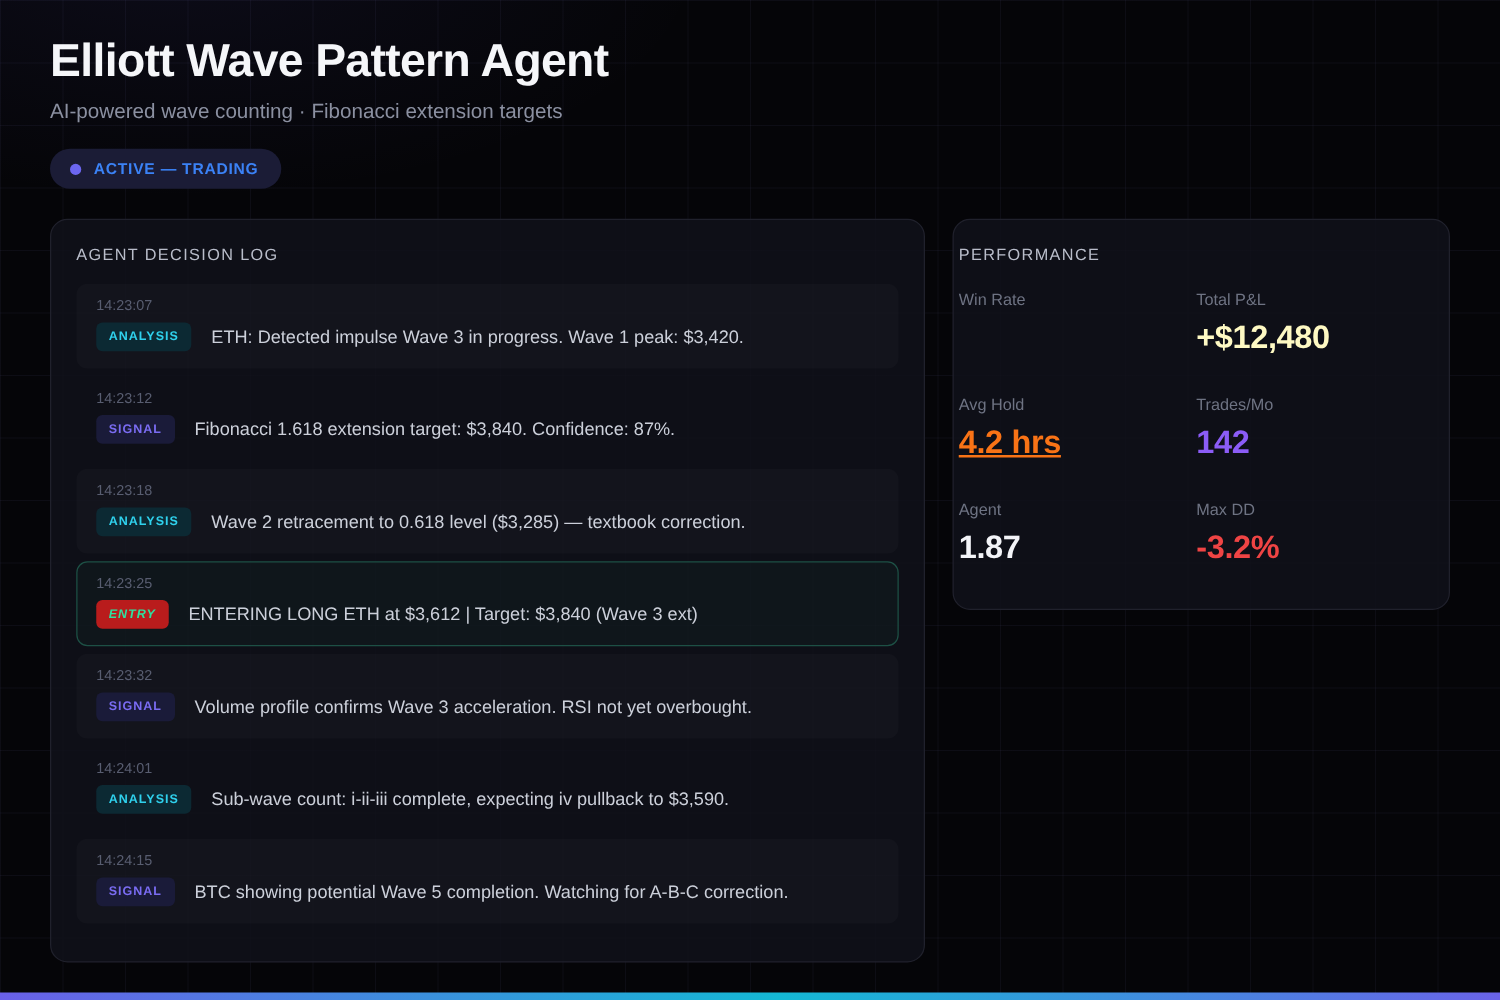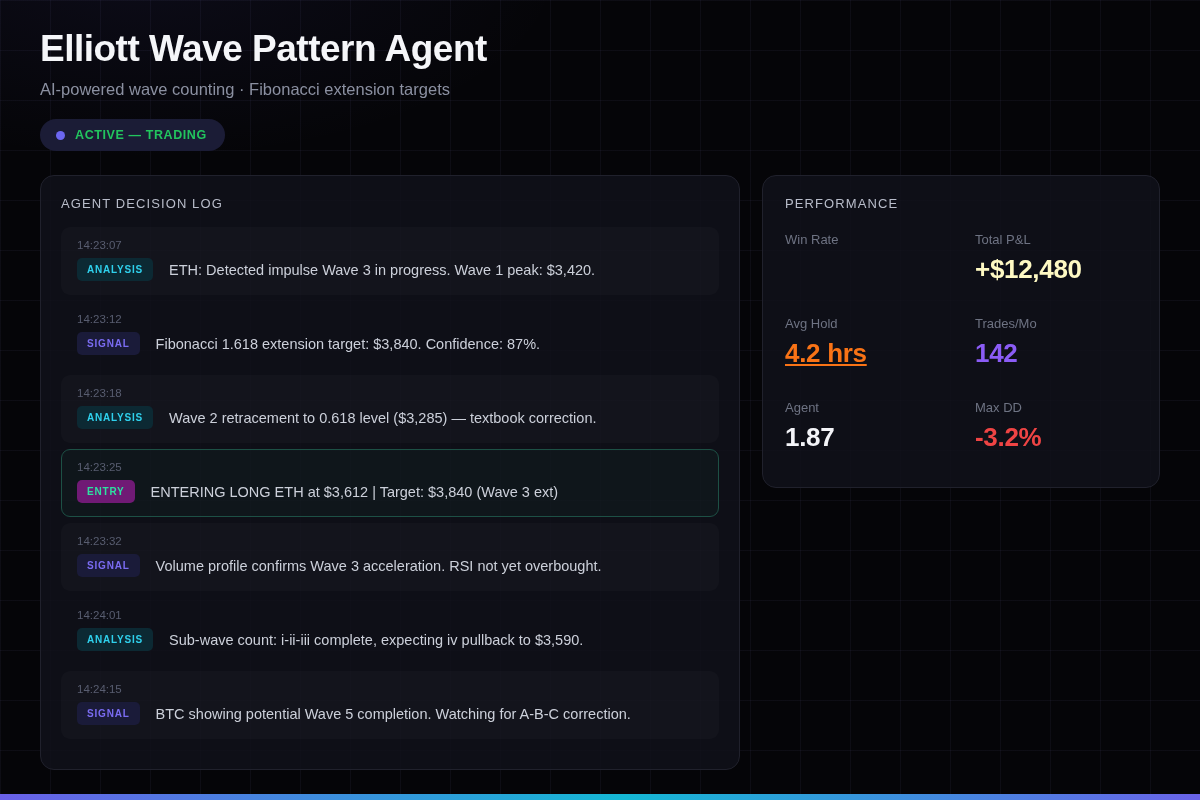--- a/index.html
+++ b/index.html
@@ -43,21 +43,21 @@
   }
   .status-dot {
     width: 9px; height: 9px;
     border-radius: 50%;
     background: #6c66f0;
   }
   .status-label {
     font-size: 12.5px;
     font-weight: bold;
     letter-spacing: 0.6px;
-    color: #22c55e;
+    color: #3b82f6;
   }
 
   
   .content {
     display: flex;
     align-items: flex-start;
     gap: 22px;
     margin-top: 24px;
   }
   .panel {
@@ -106,21 +106,21 @@
   }
   .log-message {
     margin-left: 16px;
     font-size: 14.5px;
     color: #ccd0da;
   }
 
   
   .perf-panel {
     flex: 1;
-    padding: 20px 22px 34px 22px;
+    padding: 20px 22px 34px 4px;
   }
   .stats-grid {
     display: grid;
     grid-template-columns: 190px 1fr;
     row-gap: 31px;
     margin-top: 21px;
   }
   .stat-label {
     font-size: 13px;
     color: #6e7383;
@@ -175,21 +175,21 @@
           <div class="log-row row--alt">
             <div class="log-time">14:23:18</div>
             <div class="log-line">
               <span class="log-badge" style="color: rgb(47, 208, 236); background: rgb(12, 41, 51);">ANALYSIS</span>
               <span class="log-message">Wave 2 retracement to 0.618 level ($3,285) — textbook correction.</span>
             </div>
           </div>
           <div class="log-row row--highlight" style="border-color: rgb(29, 80, 69);">
             <div class="log-time">14:23:25</div>
             <div class="log-line">
-              <span class="log-badge" style="color: rgb(46, 224, 160); background: #701a75;">ENTRY</span>
+              <span class="log-badge" style="color: rgb(46, 224, 160); background: #b91c1c; font-style: italic;">ENTRY</span>
               <span class="log-message">ENTERING LONG ETH at $3,612 | Target: $3,840 (Wave 3 ext)</span>
             </div>
           </div>
           <div class="log-row row--alt">
             <div class="log-time">14:23:32</div>
             <div class="log-line">
               <span class="log-badge" style="color: rgb(122, 108, 242); background: rgb(26, 27, 57);">SIGNAL</span>
               <span class="log-message">Volume profile confirms Wave 3 acceleration. RSI not yet overbought.</span>
             </div>
           </div>

